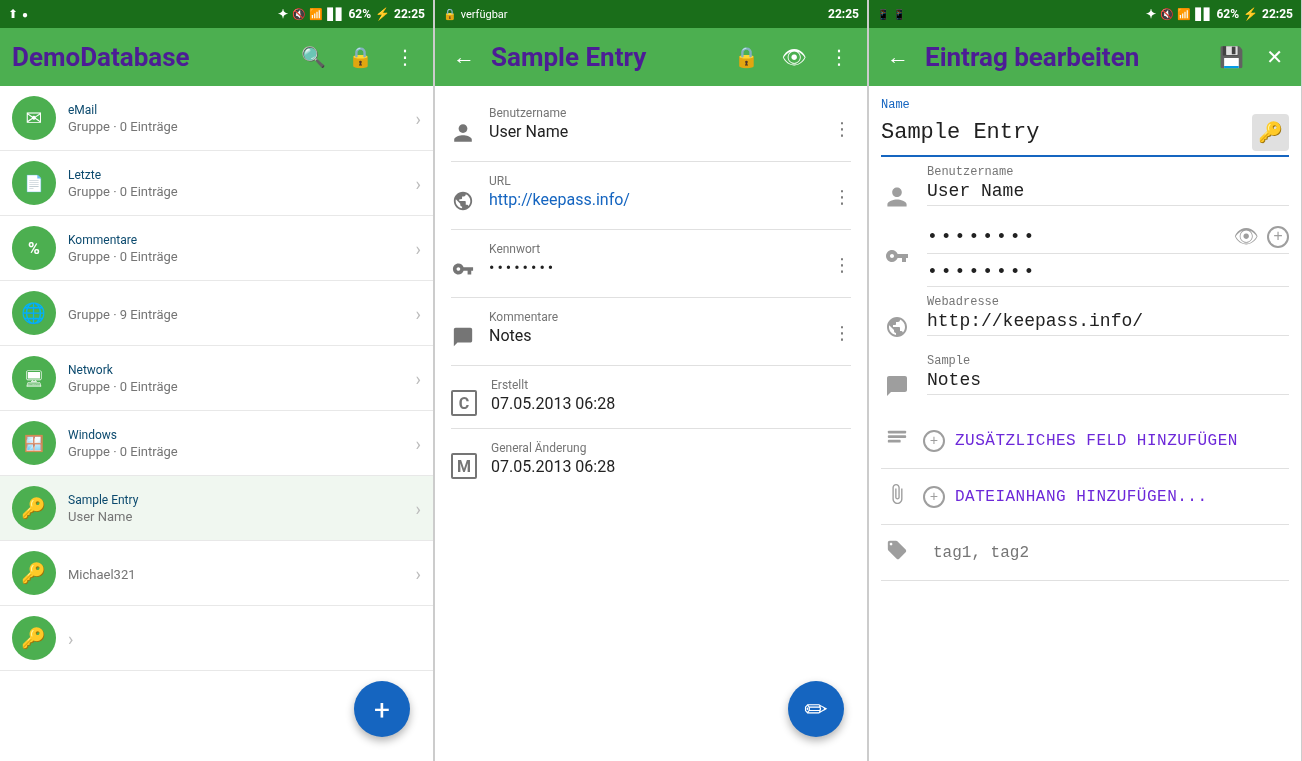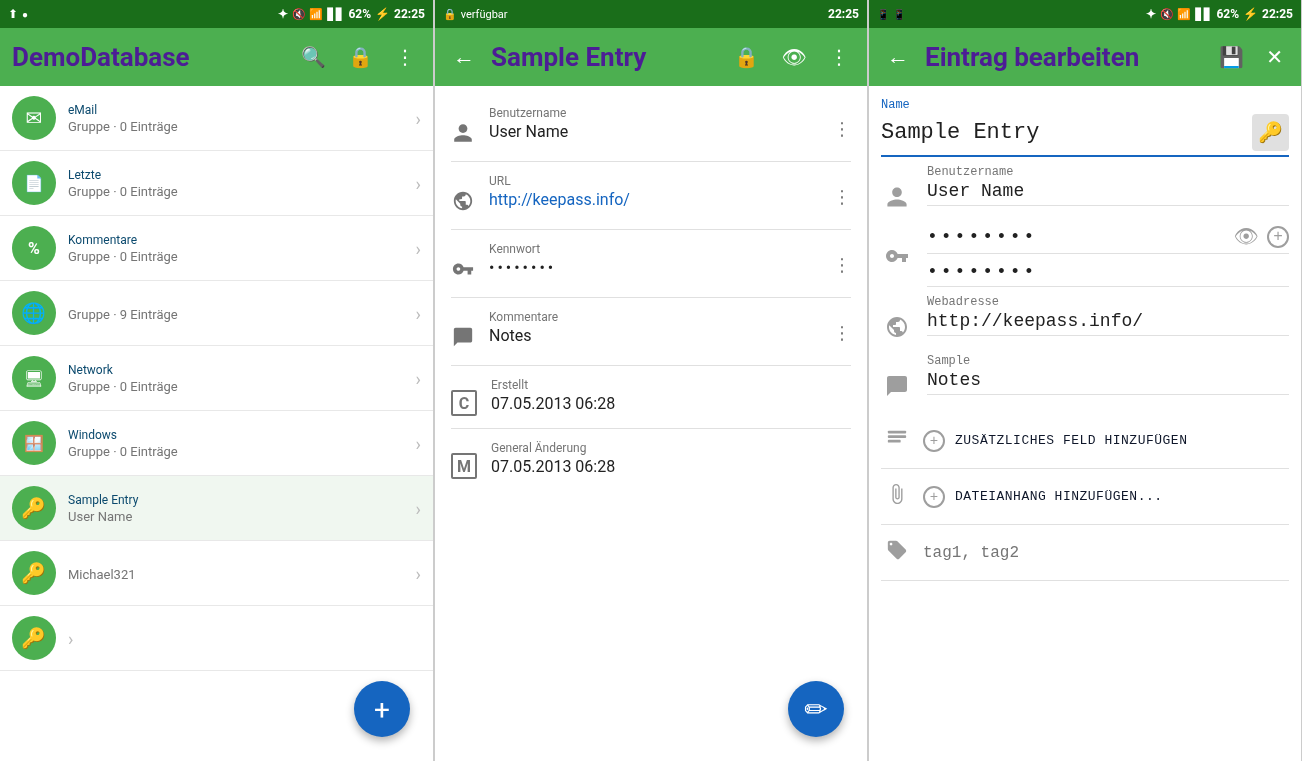--- a/index.html
+++ b/index.html
@@ -166,26 +166,26 @@
     .edit-row-content { flex: 1; }
 
     .edit-action-row {
       display: flex;
       align-items: center;
       gap: 10px;
       padding: 14px 0;
       border-bottom: 1px solid #e0e0e0;
     }
     .edit-action-icon { color: #9e9e9e; font-size: 20px; }
-    .edit-action-label { font-size: 13px; color: #0f172a; letter-spacing: 0.5px; }
+    .edit-action-label { font-size: 16px; color: #6d28d9; letter-spacing: 0.5px; }
 
     .tags-row {
       display: flex;
       align-items: center;
-      gap: 10px;
+      gap: 20px;
       padding: 14px 0;
       border-bottom: 1px solid #e0e0e0;
     }
     .tags-value { font-size: 16px; color: #757575; }
 
     
     .panel-wrapper {
       position: relative;
       display: flex;
       flex-direction: column;

